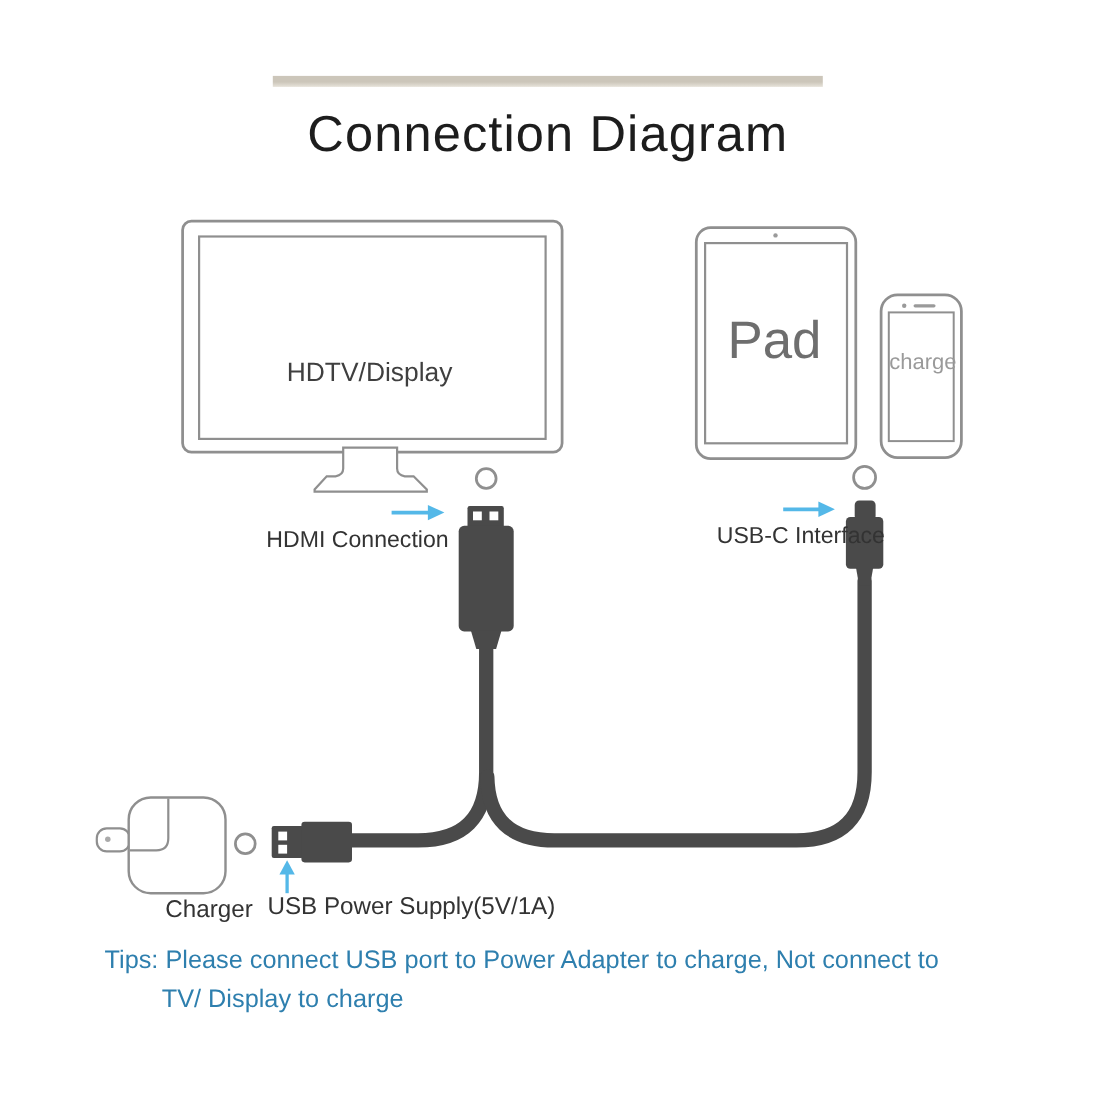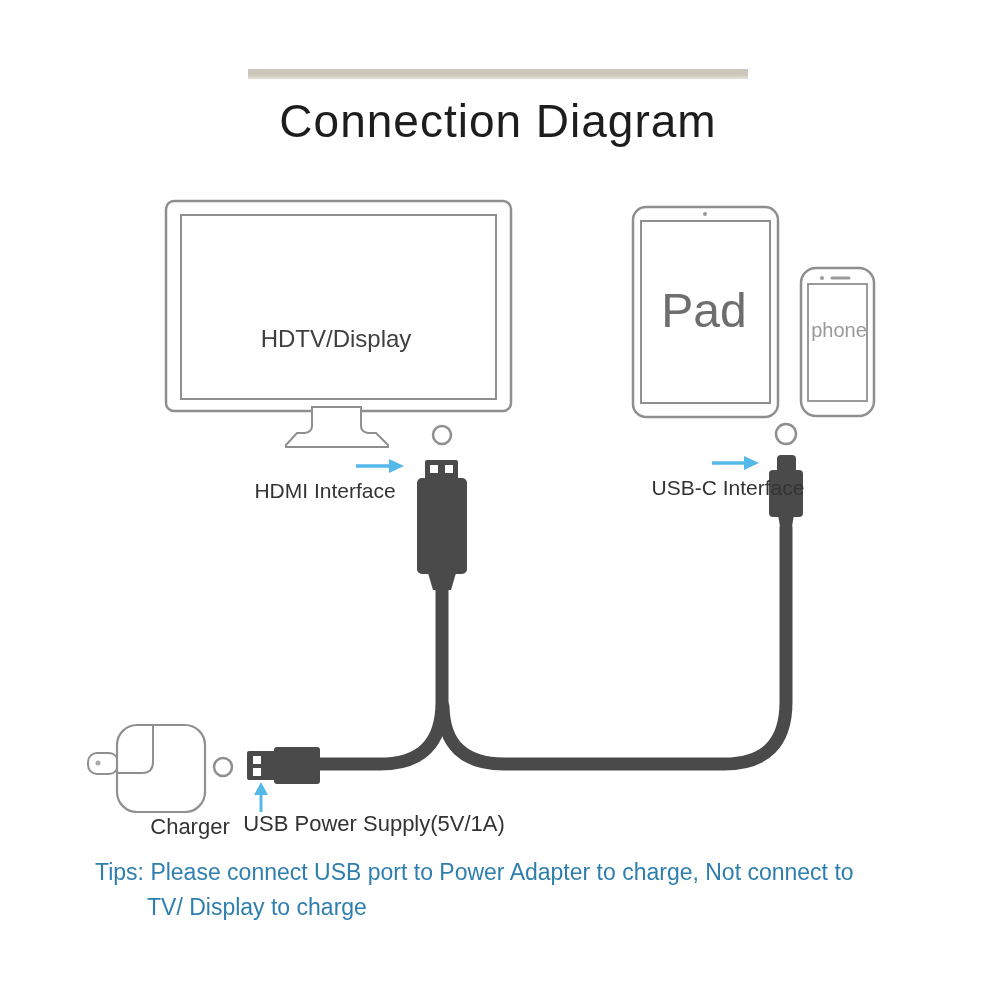--- a/index.html
+++ b/index.html
@@ -100,20 +100,20 @@
       <polygon class="accentfill" points="744,456 759,463 744,470"></polygon>
     </g>
     <g>
       <line class="accentline" style="stroke-width:3" x1="261" y1="812" x2="261" y2="794"></line>
       <polygon class="accentfill" points="254,795 261,782 268,795"></polygon>
     </g>
   </svg>
 
   <div class="abs ctr tv-label">HDTV/Display</div>
   <div class="abs ctr pad-label">Pad</div>
-  <div class="abs ctr phone-label">phone</div>
-  <div class="abs ctr hdmi-label">HDMI Interface</div>
+  <div class="abs ctr phone-label">charge</div>
+  <div class="abs ctr hdmi-label">HDMI Connection</div>
   <div class="abs ctr usbc-label">USB-C Interface</div>
   <div class="abs ctr charger-label">Charger</div>
   <div class="abs ctr usbpower-label">USB Power Supply(5V/1A)</div>
   <div class="abs tips2">TV/ Display to charge</div>
   <div class="abs tips1">Tips: Please connect USB port to Power Adapter to charge, Not connect to</div>
 </div>
 
 </body></html>

